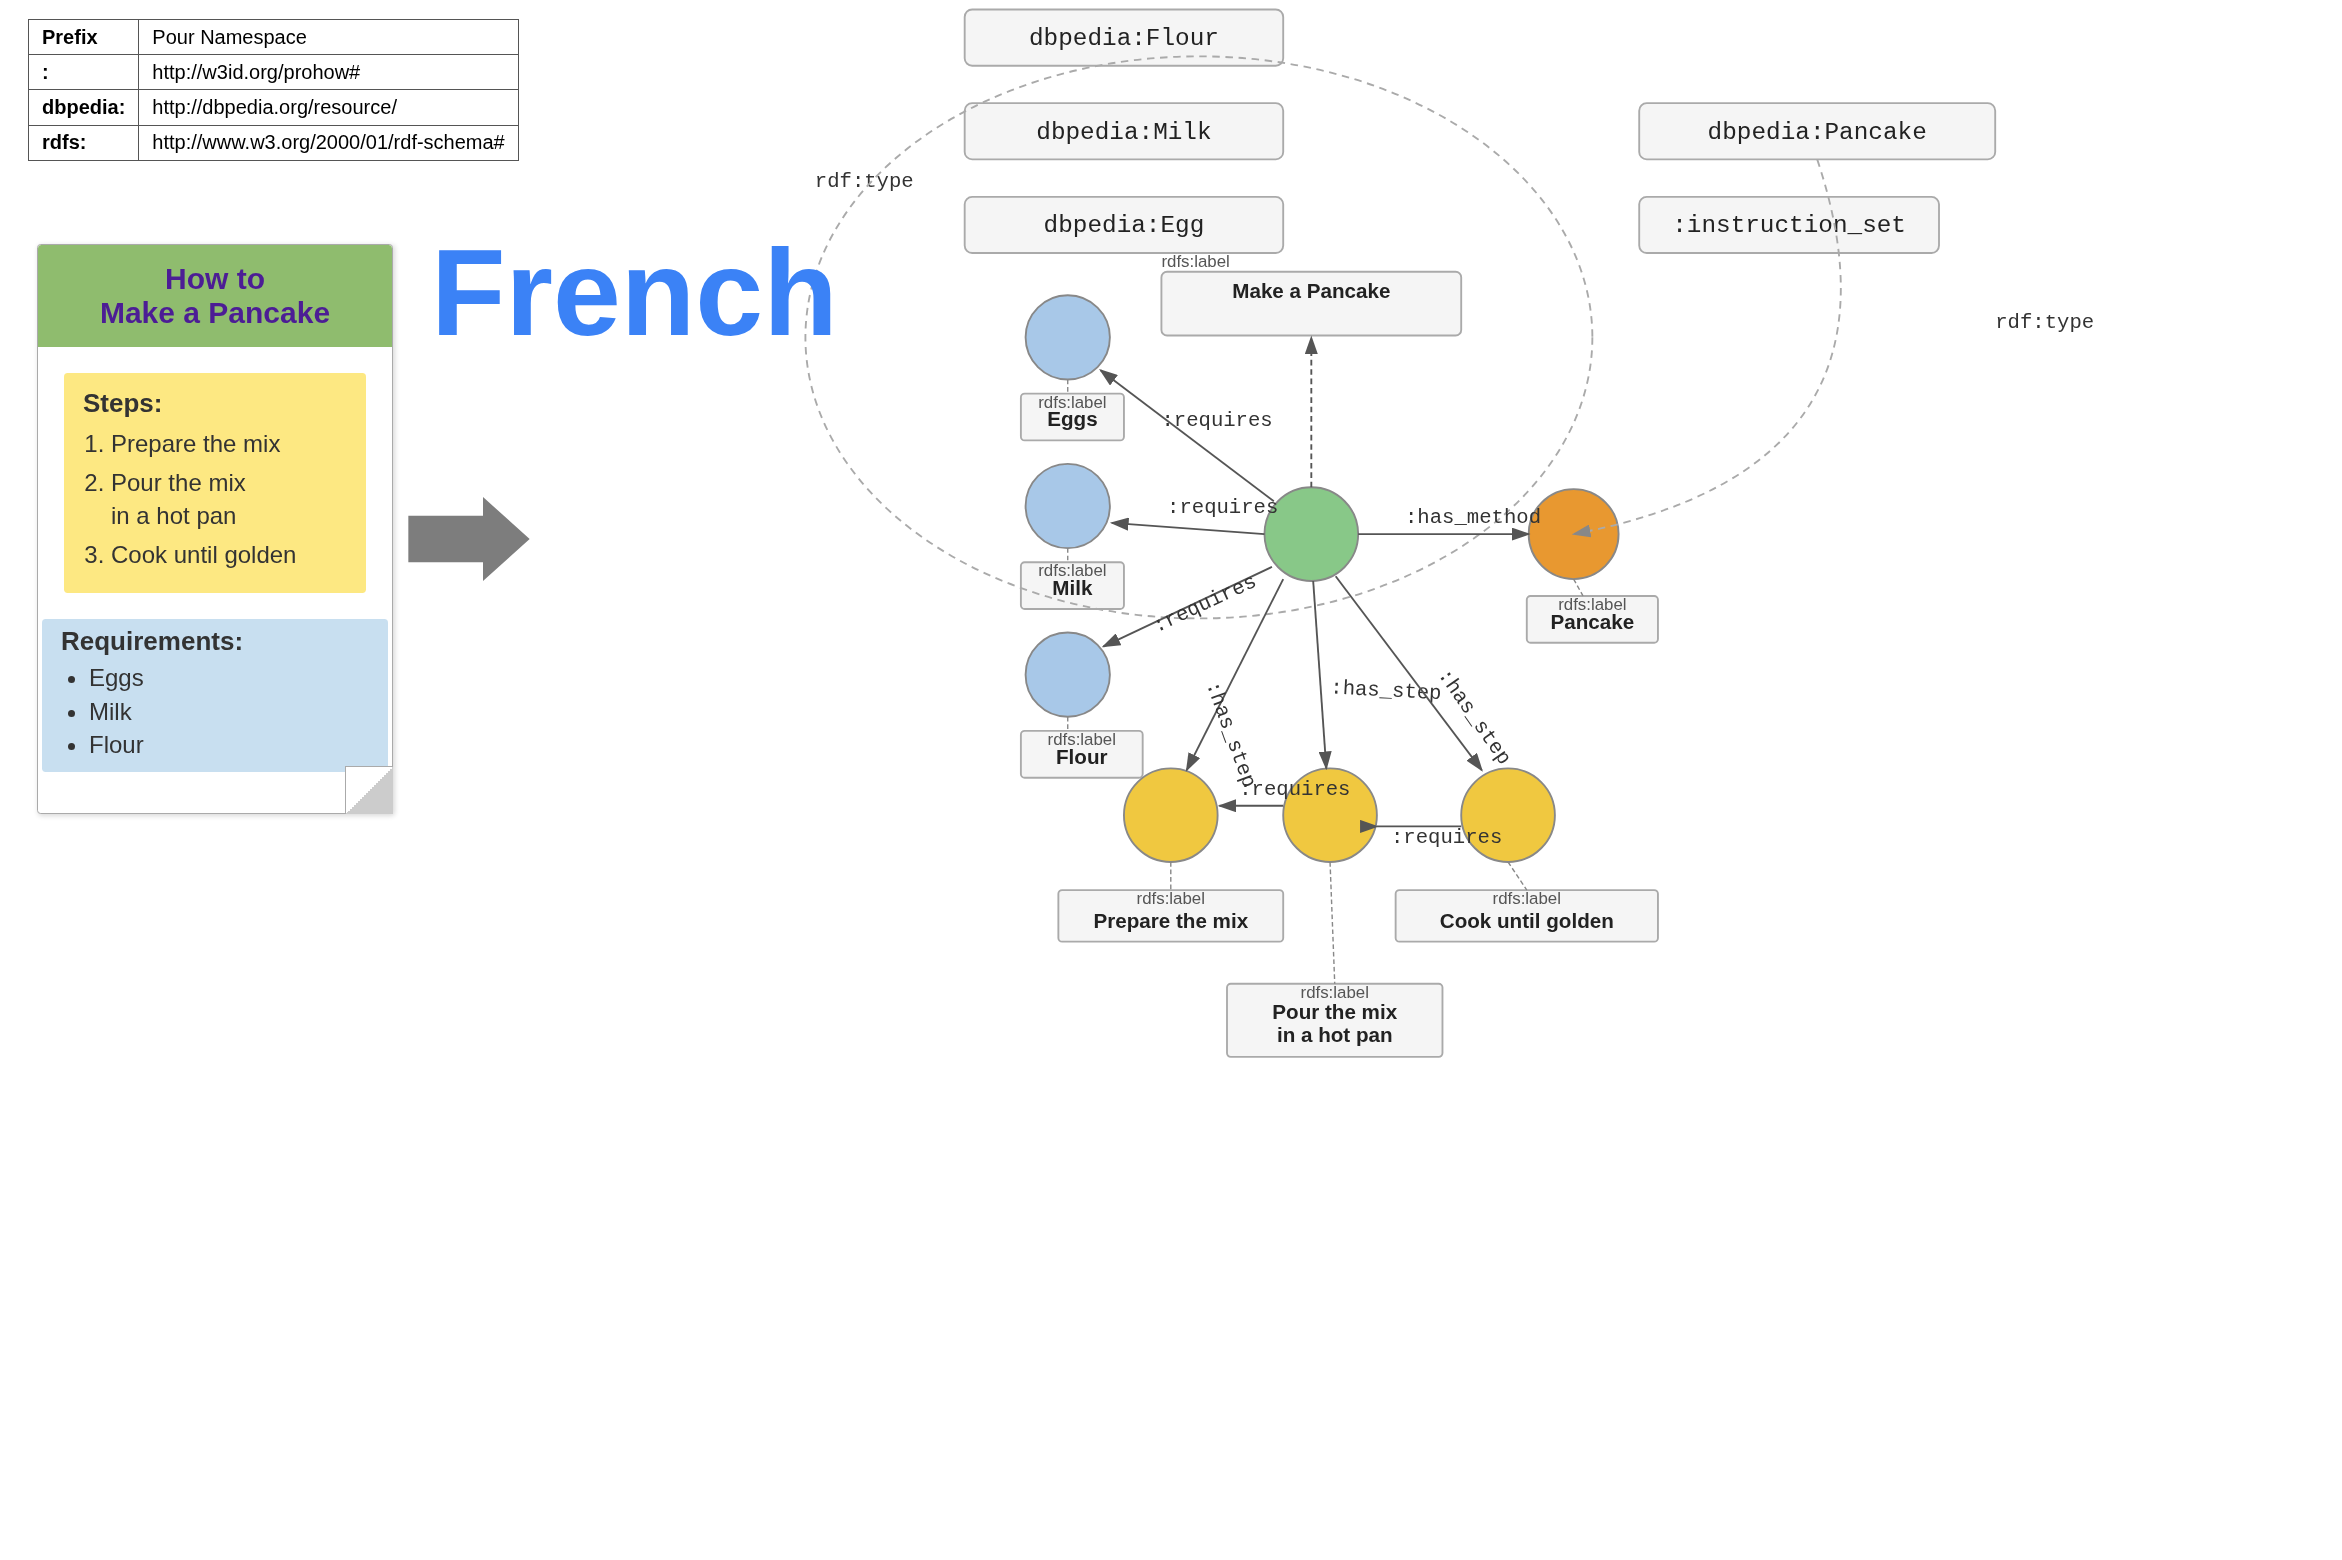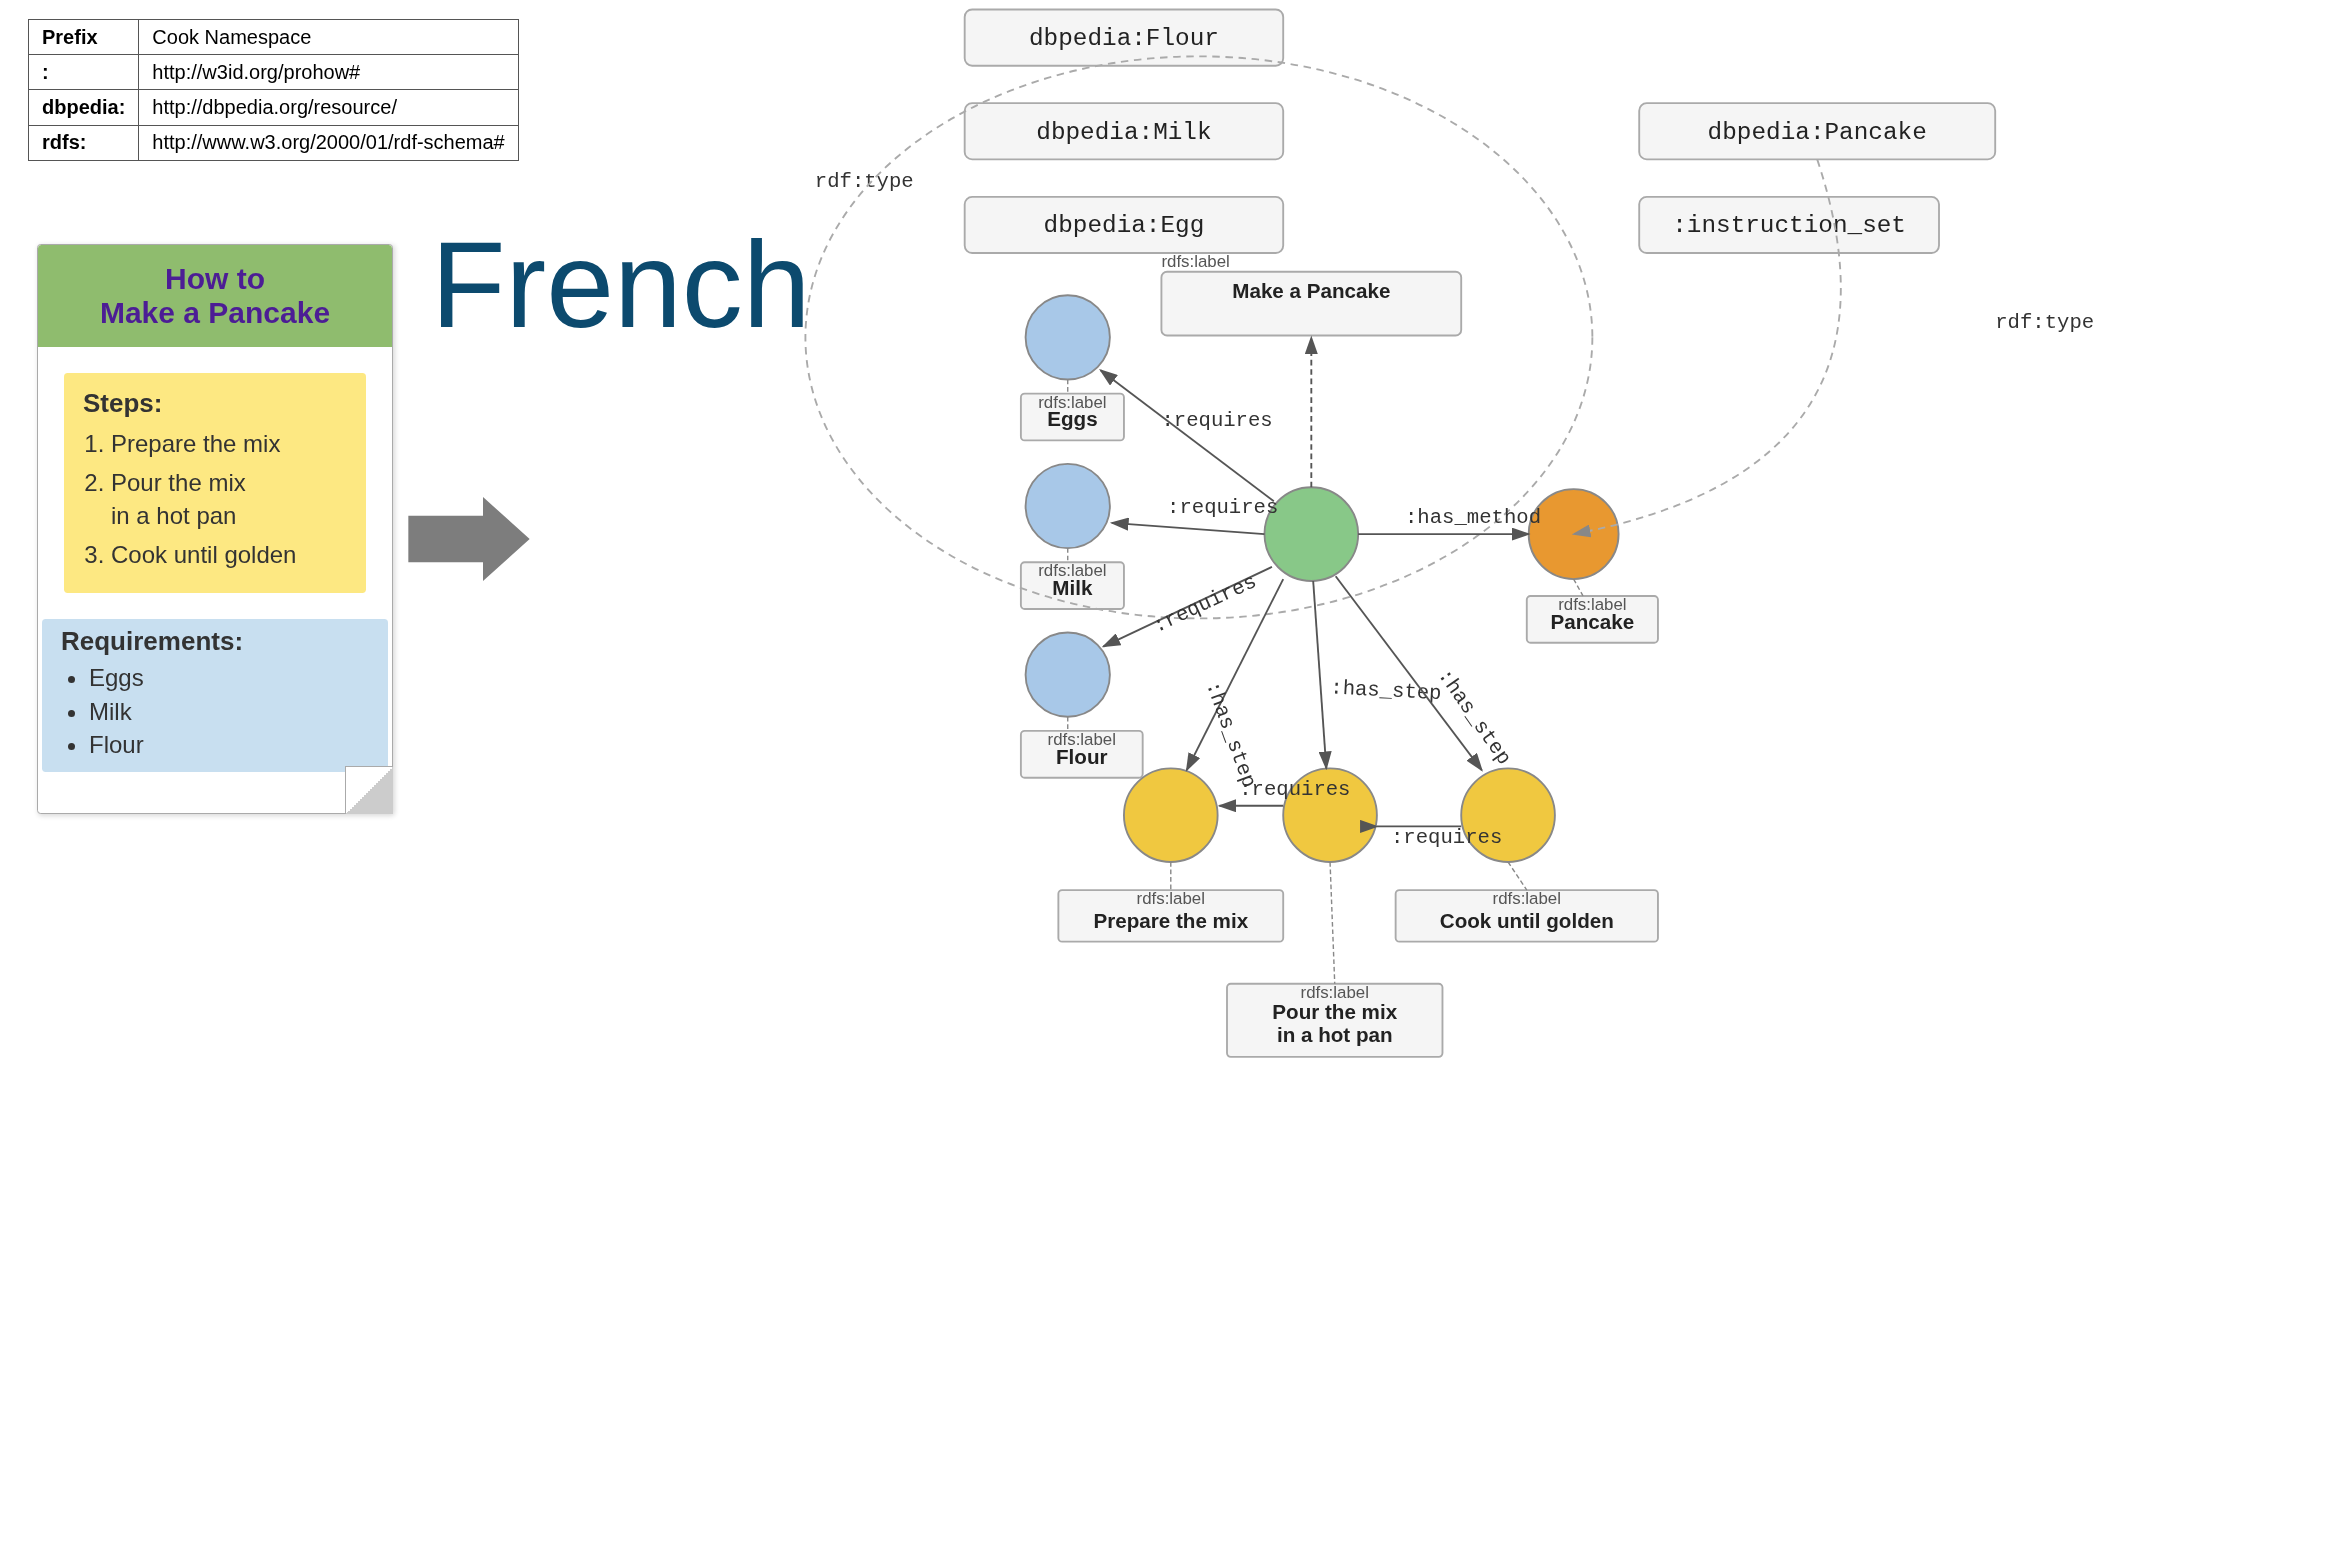--- a/index.html
+++ b/index.html
@@ -95,25 +95,25 @@
       list-style: disc;
       padding-left: 28px;
     }
     .recipe-reqs ul li {
       margin-bottom: 5.6px;
     }
 
     
     .french-title {
       position: absolute;
-      top: 215px;
+      top: 223px;
       left: 431px;
       font-size: 122px;
-      font-weight: normal;
-      color: #0c4a6e;
+      font-weight: bold;
+      color: #3b82f6;
       z-index: 10;
     }
 
     
     .diagram-svg {
       position: absolute;
       top: 0;
       left: 515px;
       width: 1780px;
       height: 1561px;
@@ -152,21 +152,21 @@
     .circle-orange { fill: #e89830; stroke: #888; stroke-width: 2; }
     .circle-yellow { fill: #f0c840; stroke: #888; stroke-width: 2; }
   </style>
 </head>
 <body>
 
 <table class="ns-table">
   <tbody>
       <tr>
     <td>Prefix</td>
-    <td>Cook Namespace</td>
+    <td>Pour Namespace</td>
   </tr>
   <tr>
     <td>:</td>
     <td>http://w3id.org/prohow#</td>
   </tr>
   <tr>
     <td>dbpedia:</td>
     <td>http://dbpedia.org/resource/</td>
   </tr>
   <tr>

